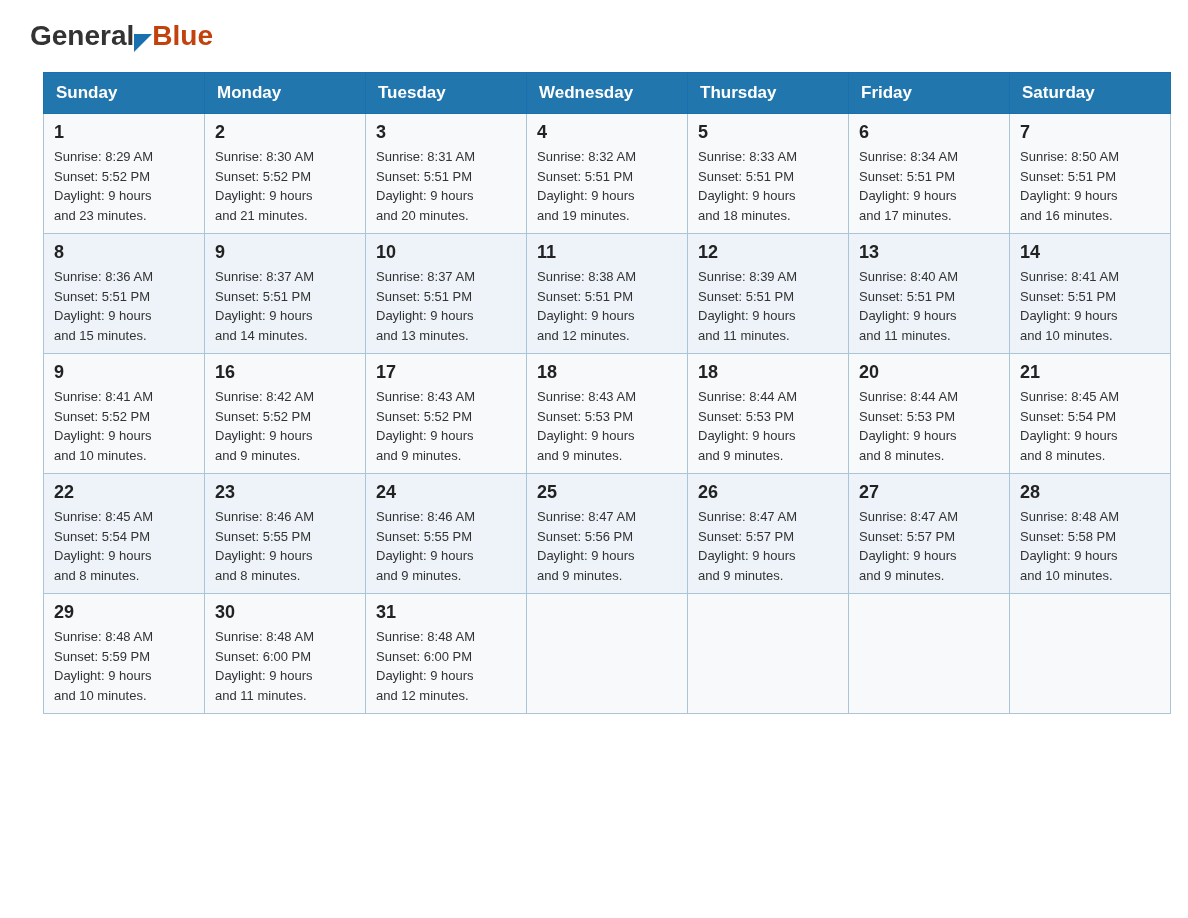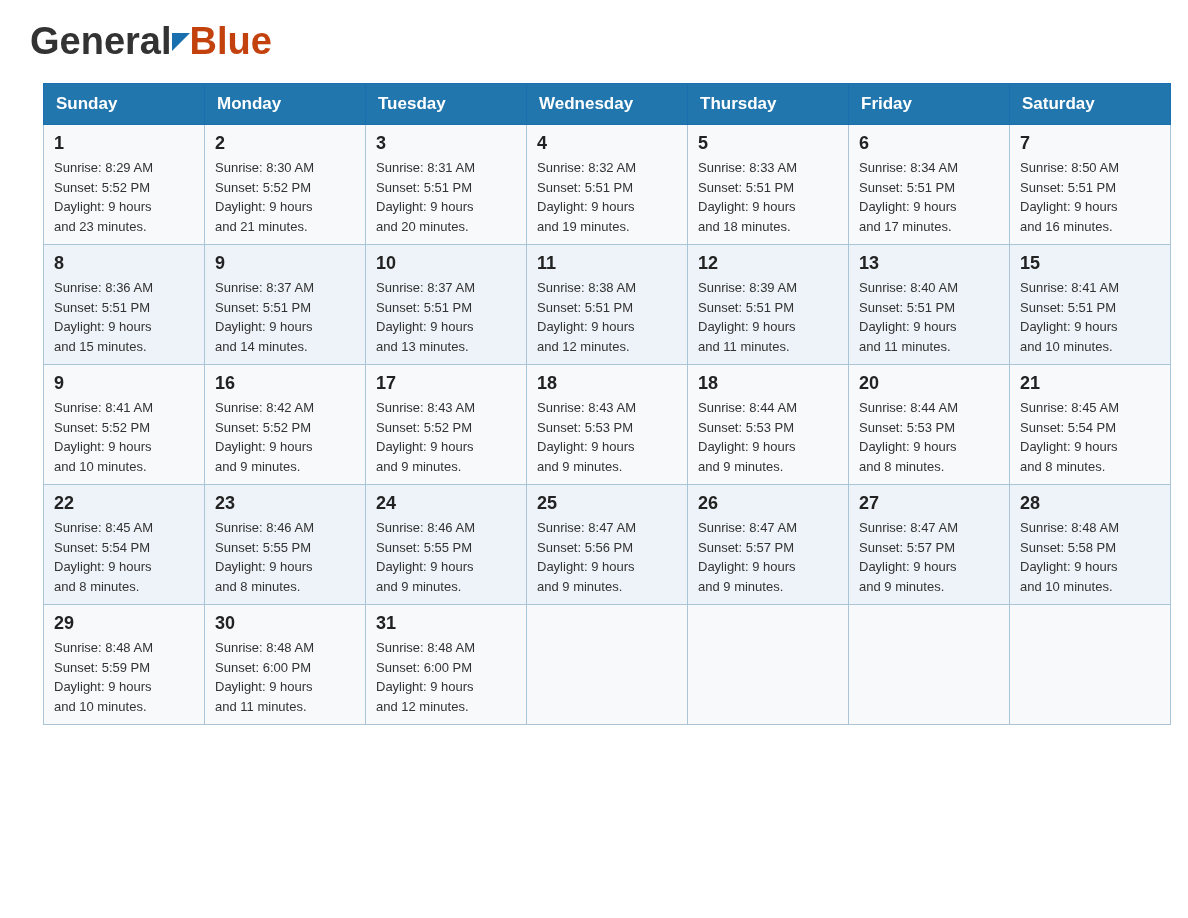--- a/index.html
+++ b/index.html
@@ -16,22 +16,22 @@
       align-items: flex-start;
       margin-bottom: 20px;
     }
     .logo-area {
       display: flex;
       flex-direction: column;
       align-items: flex-start;
     }
     .logo-text {
       display: flex;
-      align-items: center;
-      font-size: 38px;
+      align-items: flex-end;
+      font-size: 28px;
       font-weight: bold;
       color: #333;
     }
     .title-area {
       text-align: right;
     }
     .month-title {
       font-size: 52px;
       font-weight: bold;
       color: #222;
@@ -235,21 +235,21 @@
         <td>
           <span class="day-number">13</span>
           <div class="day-info">
             <span>Sunrise: 8:40 AM</span><br>
             <span>Sunset: 5:51 PM</span><br>
             <span>Daylight: 9 hours</span><br>
             <span>and 11 minutes.</span>
           </div>
         </td>
         <td>
-          <span class="day-number">15</span>
+          <span class="day-number">14</span>
           <div class="day-info">
             <span>Sunrise: 8:41 AM</span><br>
             <span>Sunset: 5:51 PM</span><br>
             <span>Daylight: 9 hours</span><br>
             <span>and 10 minutes.</span>
           </div>
         </td>
       </tr>
       <tr>
         <td>

